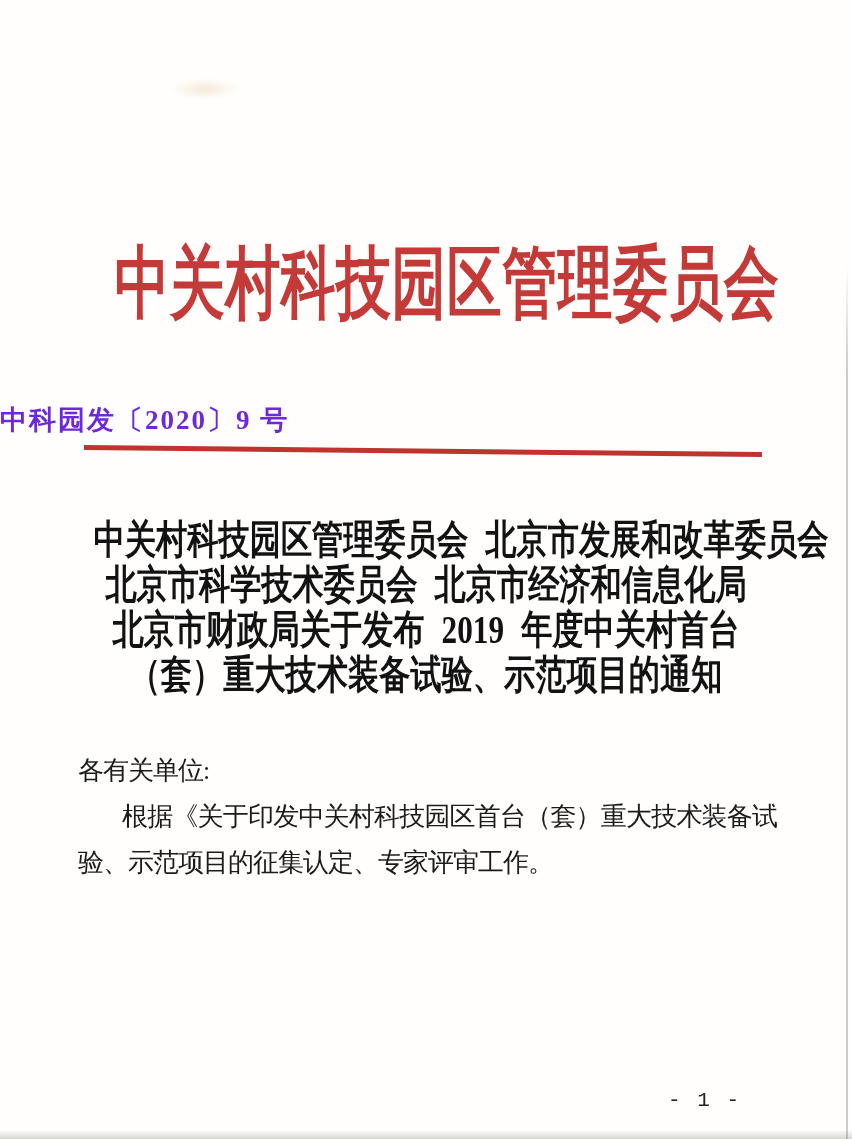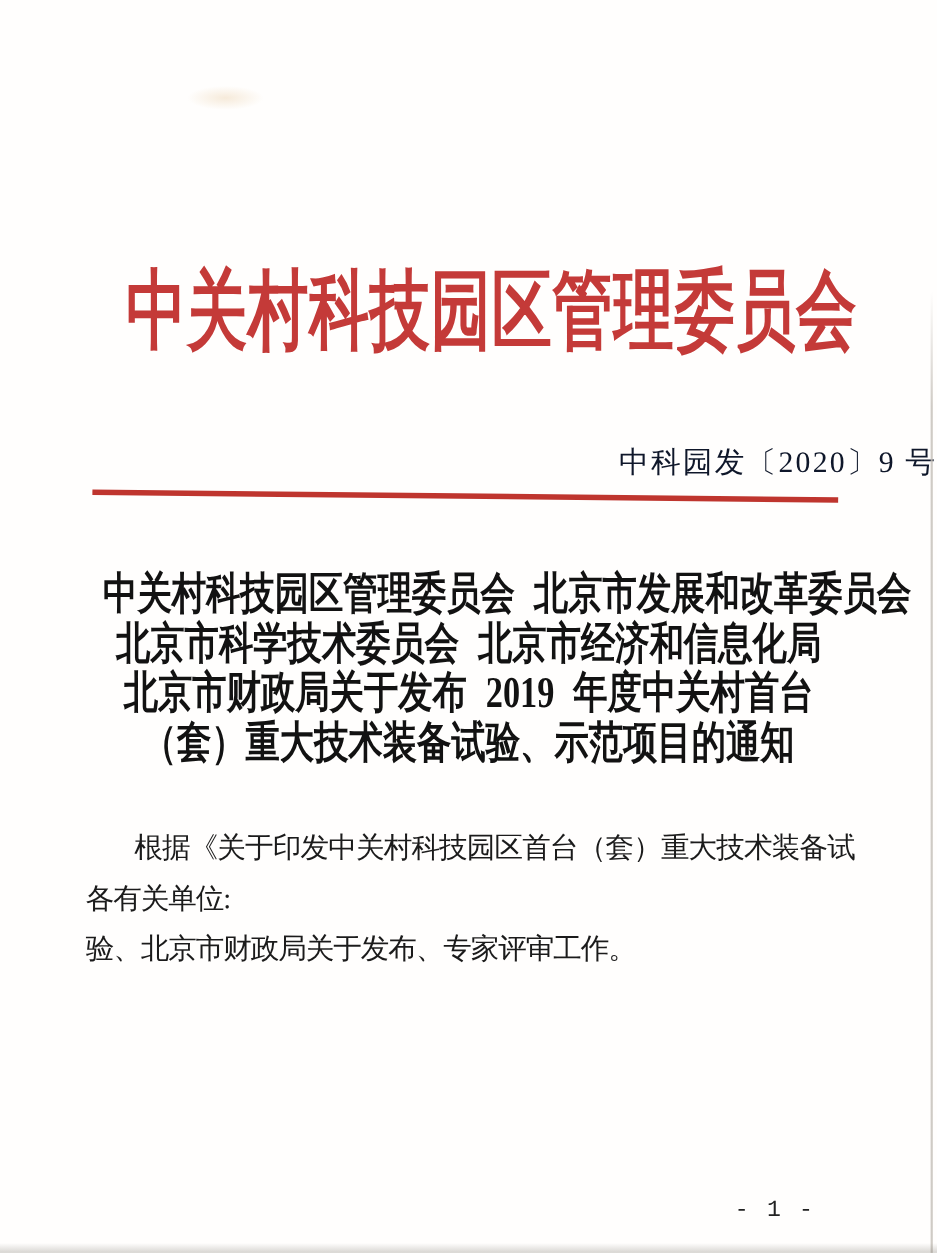--- a/index.html
+++ b/index.html
@@ -30,24 +30,25 @@
     font-weight:bold;
     color:var(--red,#c43a38);
     white-space:nowrap;
     letter-spacing:1px;
     transform:translateX(21px) scale(0.78,1.13);
     transform-origin:50% 50%;
   }
   
   .doc-number{
     position:absolute;top:402px;left:0;width:100%;
-    text-align:right;
+    text-align:left;
     font-size:27px;line-height:36px;
-    color:#0f172a;
+    color:#6d28d9;
     letter-spacing:2px;
+    font-weight:bold;
   }
   
   .red-rule{
     position:absolute;left:84px;top:445px;
     width:678px;height:5px;
     background:var(--rule_red,#bf352e);
     transform:rotate(0.6deg);
     transform-origin:left center;
   }
   
@@ -114,24 +115,24 @@
   <div class="red-rule"></div>
 
   <div class="title">
     <div class="title-line">中关村科技园区管理委员会 北京市发展和改革委员会</div>
     <div class="title-line">北京市科学技术委员会 北京市经济和信息化局</div>
     <div class="title-line">北京市财政局关于发布 2019 年度中关村首台</div>
     <div class="title-line">（套）重大技术装备试验、示范项目的通知</div>
   </div>
 
   <div class="body-col">
+    <div class="bline">各有关单位:</div>
+
     <div class="bline full indent">根据《关于印发中关村科技园区首台（套）重大技术装备试</div>
-
-    <div class="bline">各有关单位:</div>
-    <div class="bline">验、北京市财政局关于发布、专家评审工作。</div>
+    <div class="bline">验、示范项目的征集认定、专家评审工作。</div>
 
   </div>
 
   <div class="page-num">- 1 -</div>
 
   <div class="edge-right"></div>
   <div class="edge-bottom"></div>
 </div>
 
 </body></html>

